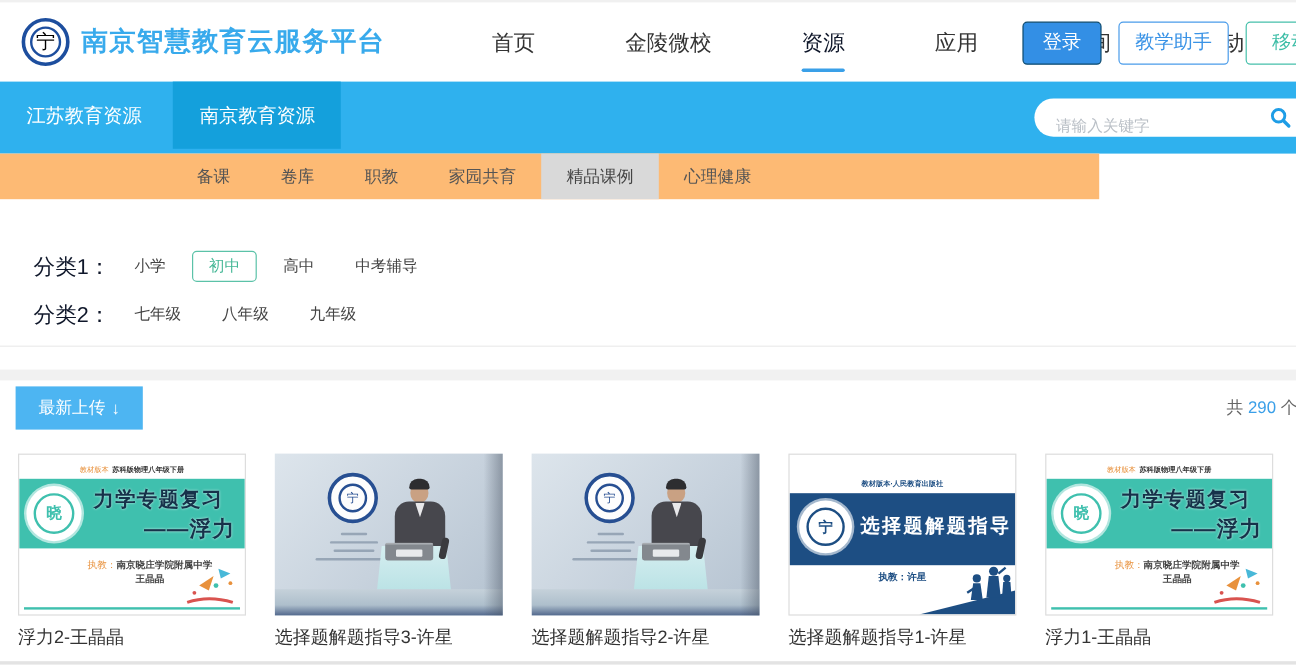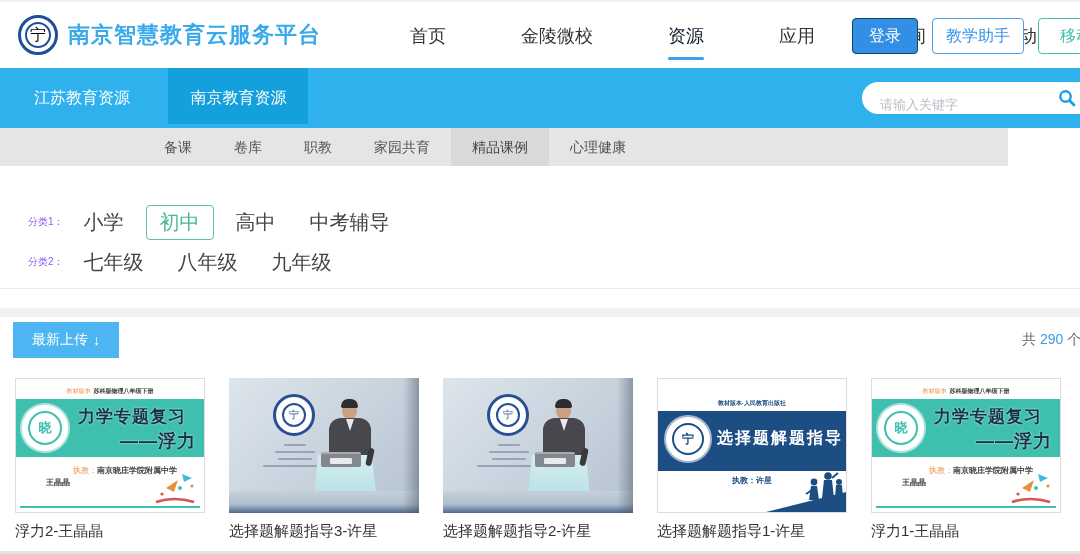--- a/index.html
+++ b/index.html
@@ -19,38 +19,38 @@
   .nav-item.active::after { content:""; position:absolute; left:0; right:0; bottom:-6px; height:3px; border-radius:2px; background:#3aa0e8; }
   .nav-caret { font-size:12px; color:#999; margin-left:4px; }
   .header-buttons { position:absolute; left:852px; top:16px; display:flex; gap:14px; white-space:nowrap; }
   .btn { height:36px; line-height:34px; font-size:16px; border-radius:4px; text-align:center; cursor:pointer; }
   .btn-login { width:66px; background:#338fe5; border:1px solid #0c4a6e; color:#fff; }
   .btn-assist { width:92px; background:#fff; border:1px solid #4a9cea; color:#3a93e6; }
   .btn-mobile { width:92px; background:#fff; border:1px solid #46c0ab; color:#3cbda6; }
 
   
   .subnav { position:absolute; left:0; top:68px; width:1080px; height:60px; background:#2fb1ee; }
-  .subnav-tab { display:inline-block; height:56px; line-height:60px; padding:0 22px; color:#fff; font-size:16px; cursor:pointer;margin-left:12px; }
+  .subnav-tab { display:inline-block; height:56px; line-height:60px; padding:0 22px; color:#fff; font-size:16px; cursor:pointer; }
   .subnav-tab.active { background:#14a0dc; }
   .searchbox { position:absolute; left:862px; top:14px; width:240px; height:32px; background:#fff; border-radius:16px; }
   .searchbox input { position:absolute; left:18px; top:0; width:165px; height:44px; border:none; outline:none; font-size:13px; color:#555; background:transparent; }
   .searchbox input::placeholder { color:#b9bfc6; }
   .search-icon { position:absolute; left:196px; top:7px; width:18px; height:18px; cursor:pointer; }
 
   
-  .catbar { position:absolute; left:0; top:128px; width:1008px; height:38px; background:#e5e5e5; display:flex; align-items:stretch; padding-left:143px; }
+  .catbar { position:absolute; left:0; top:128px; width:916px; height:38px; background:#fdba74; display:flex; align-items:stretch; padding-left:143px; }
   .cat-item { line-height:38px; padding:0 21px; font-size:14px; color:#555; cursor:pointer; white-space:nowrap; }
   .cat-item.active { background:#d9d9d9; color:#444; }
 
   
   .filter-row { position:absolute; left:28px; display:flex; align-items:center; }
   .filter-row.r1 { top:207px; height:30px; }
   .filter-row.r2 { top:247px; height:30px; }
-  .filter-label { font-size:10px; color:#8b5cf6; margin-right:20px; }
-  .filter-opt { font-size:20px; color:#444; margin-right:34px; cursor:pointer; white-space:nowrap; }
+  .filter-label { font-size:18px; color:#0f172a; margin-right:20px; }
+  .filter-opt { font-size:13px; color:#444; margin-right:34px; cursor:pointer; white-space:nowrap; }
   .filter-opt.selected { color:#45b796; border:1px solid #5bc2a8; border-radius:4px; padding:3px 13px; margin-right:22px; margin-left:-12px; }
   .filters-divider { position:absolute; left:0; top:288px; width:1080px; border-bottom:1px solid #ececec; }
   .section-band { position:absolute; left:0; top:308px; width:1080px; height:9px; background:#f1f1f1; }
 
   
   .sort-btn { position:absolute; left:13px; top:322px; width:106px; height:36px; background:#4db5f2; color:#fff; font-size:14px; display:flex; align-items:center; justify-content:center; gap:5px; cursor:pointer; }
   .count-line { position:absolute; left:1022px; top:331px; font-size:14px; color:#666; white-space:nowrap; }
   .count-num { color:#3a9fe8; padding:0 4px; }
 
   
@@ -65,21 +65,21 @@
   .t-top .tag { color:#e8913c; margin-right:3px; }
   .t-top .ed { color:#333; font-weight:bold; }
   .t-banner { position:absolute; left:0; top:20px; width:100%; height:58px; background:#3fc0ae; }
   .t-title1 { position:absolute; left:62px; top:6px; font-size:17px; font-weight:bold; color:#16324a; text-shadow:0 0 2px rgba(255,255,255,.8); letter-spacing:1px; }
   .t-title2 { position:absolute; right:8px; top:30px; font-size:18px; font-weight:bold; color:#16324a; text-shadow:0 0 2px rgba(255,255,255,.8); letter-spacing:1px; }
   .t-logo { position:absolute; left:6px; top:26px; width:46px; height:46px; border-radius:50%; background:#fff; display:flex; align-items:center; justify-content:center; box-shadow:0 0 0 2px rgba(255,255,255,.6); }
   .t-logo .ring { width:34px; height:34px; border-radius:50%; border:2px solid #3fc0ae; display:flex; align-items:center; justify-content:center; color:#3fc0ae; font-size:13px; font-weight:bold; }
   .t-teacher { position:absolute; left:0; top:86px; width:100%; text-align:center; font-size:8px; padding-left:30px; }
   .t-teacher .lbl { color:#e8913c; }
   .t-teacher .school { color:#444; font-weight:bold; }
-  .t-name { position:absolute; left:0; top:98px; width:100%; font-size:8px; color:#444; font-weight:bold; padding-left:30px; }
+  .t-name { position:absolute; left:0; top:98px; width:100%; text-align:center; font-size:8px; color:#444; font-weight:bold; padding-left:30px; }
   .t-art { position:absolute; right:4px; bottom:6px; }
   .t-rule { position:absolute; left:4px; right:4px; bottom:4px; height:2px; background:#3fc0ae; }
 
   
   .v-thumb { background:linear-gradient(135deg,#dde5ec 0%,#c7d2dd 55%,#b4c2d0 100%); }
   .v-logo { position:absolute; left:44px; top:16px; width:42px; height:42px; border-radius:50%; background:#fdfdfd; border:3px solid #274f92; display:flex; align-items:center; justify-content:center; }
   .v-logo .em { width:24px; height:24px; border-radius:50%; border:2px solid #274f92; display:flex; align-items:center; justify-content:center; color:#274f92; font-size:10px; }
   .v-lines { position:absolute; left:30px; top:66px; width:72px; display:flex; flex-direction:column; align-items:center; gap:5px; }
   .v-lines i { display:block; height:2px; background:#6b7e93; opacity:.55; border-radius:1px; }
   .v-curtain { position:absolute; right:0; top:0; width:16px; height:135px; background:linear-gradient(90deg,rgba(70,80,95,0) 0%,rgba(70,80,95,.45) 100%); }

